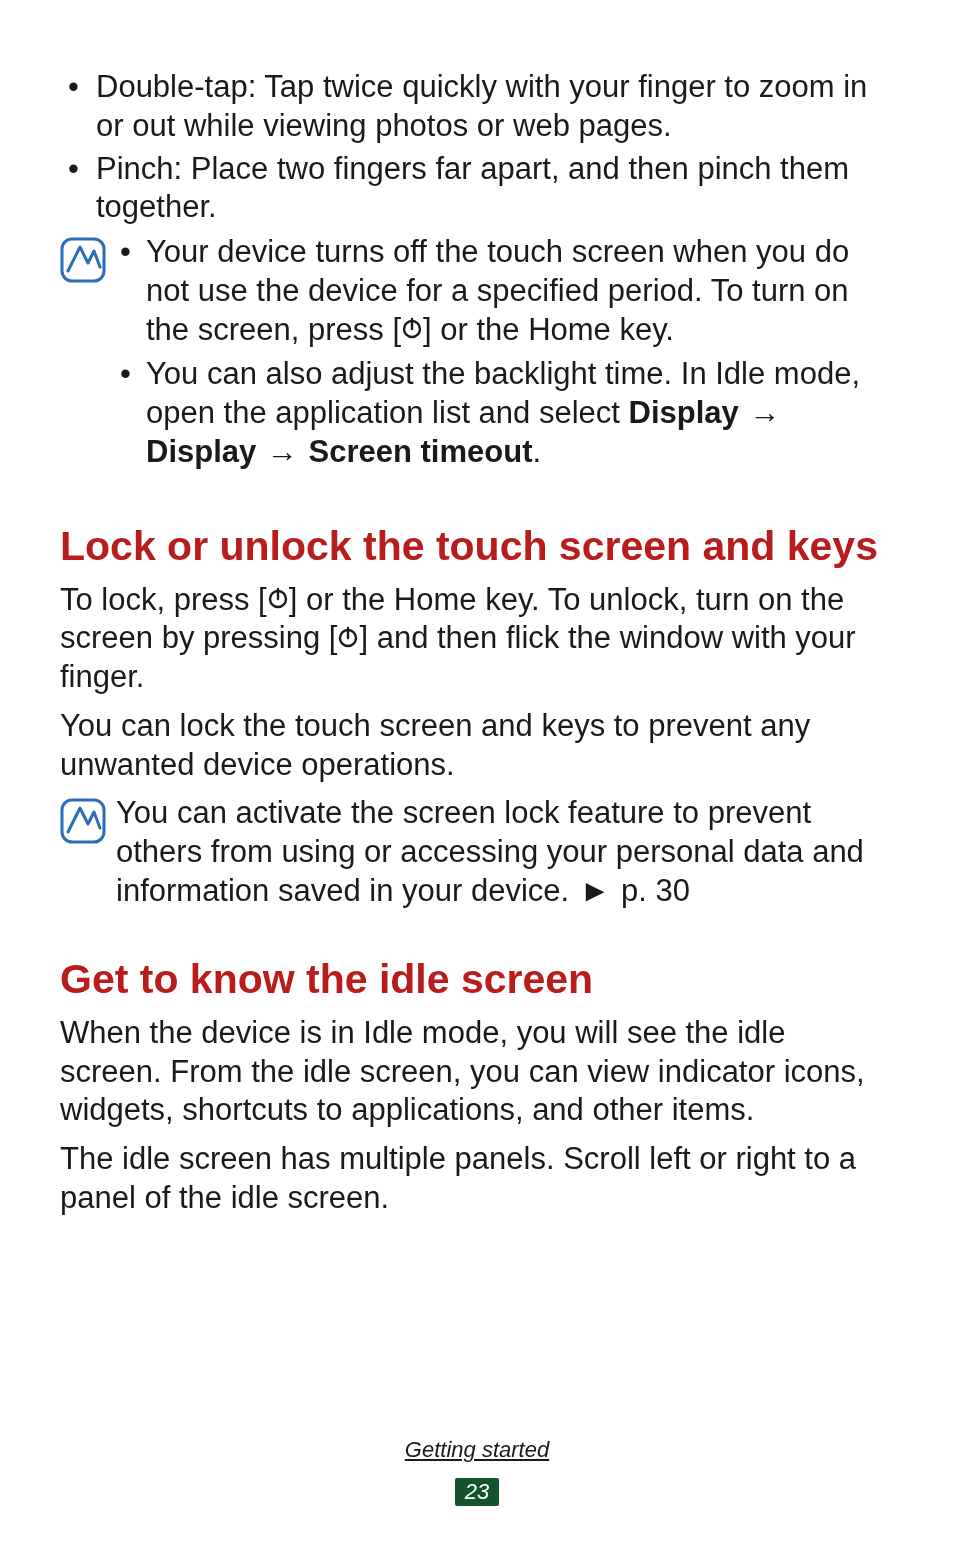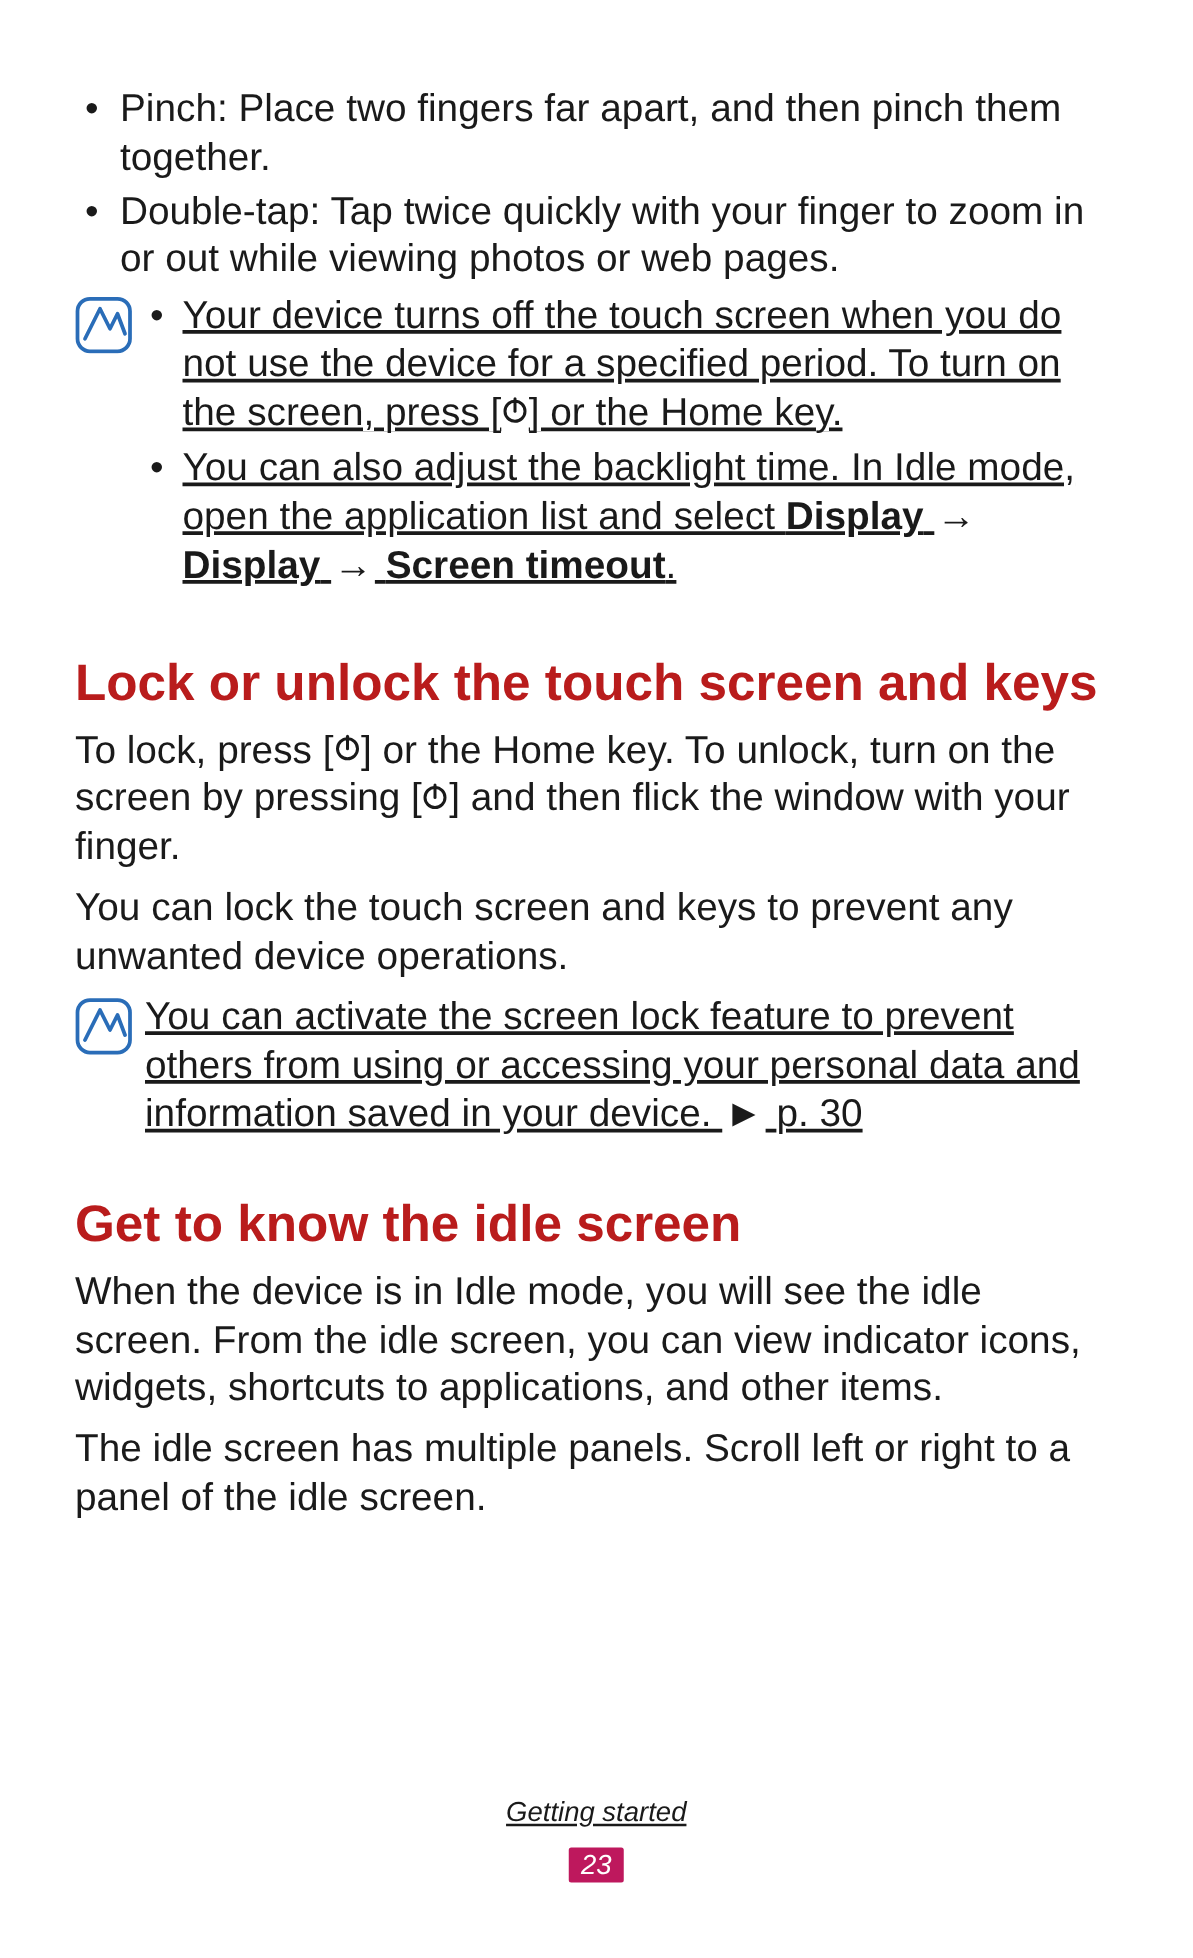--- a/index.html
+++ b/index.html
@@ -32,21 +32,20 @@
     content: "•";
     position: absolute;
     left: 8px;
     top: 0;
     font-size: 31px;
   }
   .note-block {
     display: flex;
     align-items: flex-start;
     margin-top: 6px;
-    text-decoration: underline;
   }
   .note-icon {
     flex: 0 0 auto;
     width: 46px;
     height: 46px;
     margin-right: 10px;
     margin-top: 4px;
   }
   .note-content {
     flex: 1 1 auto;
@@ -103,36 +102,36 @@
   }
   .footer-label {
     font-style: italic;
     font-size: 22px;
     color: #1a1a1a;
     margin-bottom: 15px;
     text-decoration: underline;
   }
   .page-num-box {
     display: inline-block;
-    background: #be185d;
+    background: #14532d;
     color: #ffffff;
     font-style: italic;
     font-size: 22px;
     padding: 1px 10px;
     border-radius: 2px;
   }
 </style>
 </head>
 <body>
 
 <div class="page">
 
   <ul class="top-list">
+    <li><span>Double-tap: Tap twice quickly with your finger to zoom in or out while viewing photos or web pages.</span></li>
     <li><span>Pinch: Place two fingers far apart, and then pinch them together.</span></li>
-    <li><span>Double-tap: Tap twice quickly with your finger to zoom in or out while viewing photos or web pages.</span></li>
   </ul>
 
   <div class="note-block">
     <span class="note-icon">
       <svg viewBox="0 0 46 46" width="46" height="46">
         <rect x="2" y="2" width="42" height="42" rx="10" ry="10" fill="none" stroke="#2a6db8" stroke-width="3"></rect>
         <path d="M8 34 L20 10 L28 26 L34 14 L40 30" fill="none" stroke="#2a6db8" stroke-width="3" stroke-linecap="round" stroke-linejoin="round"></path>
       </svg>
     </span>
     <div class="note-content">

